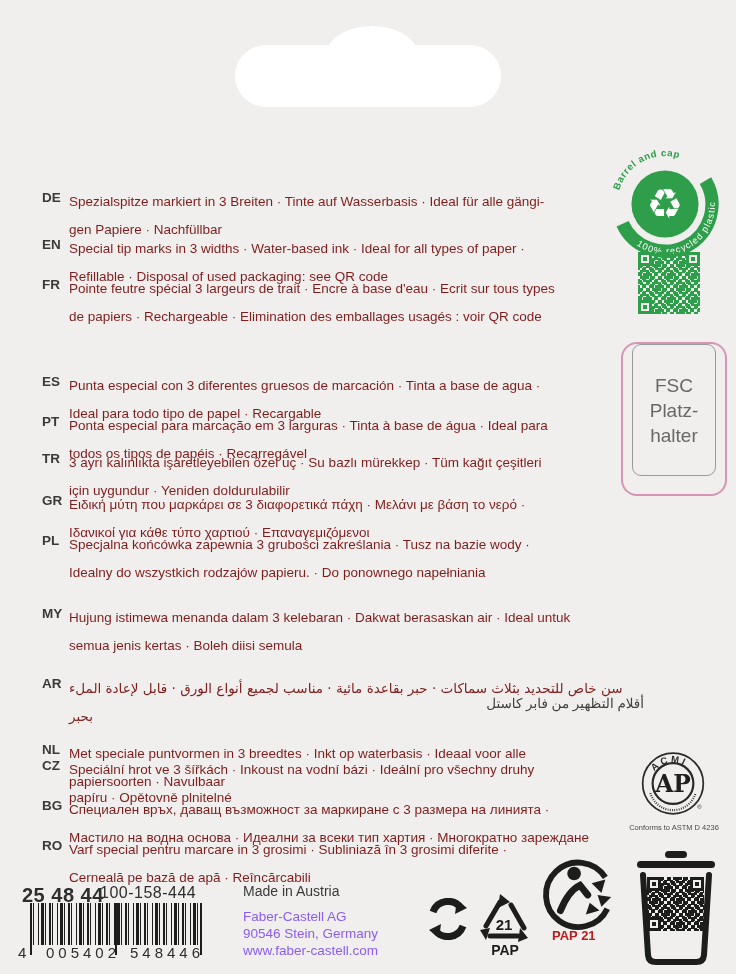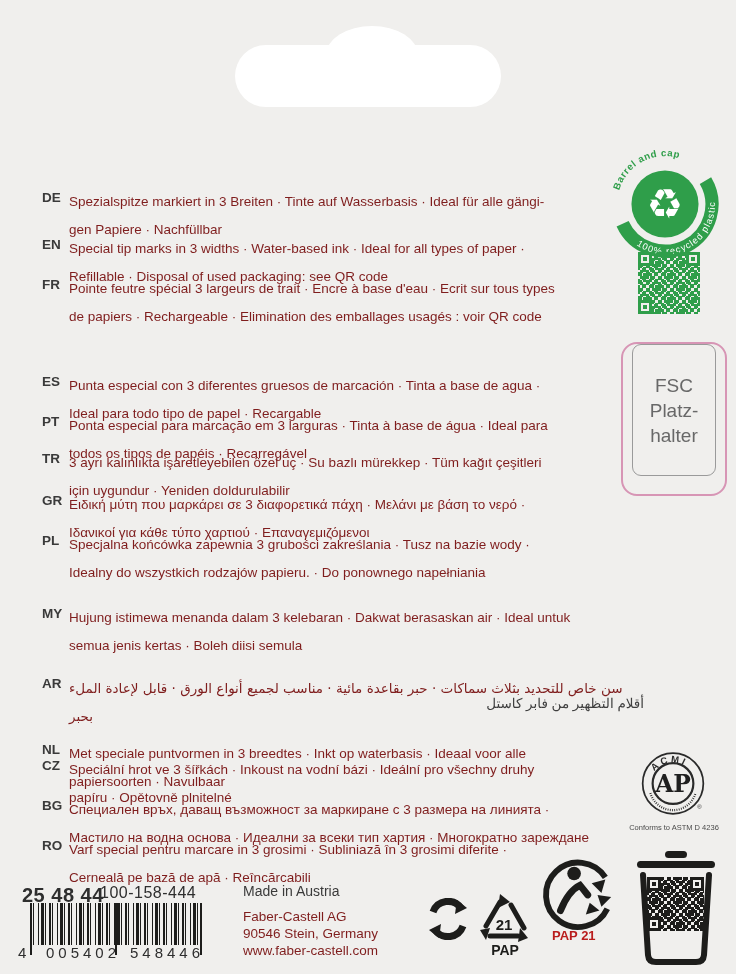--- a/index.html
+++ b/index.html
@@ -46,21 +46,21 @@
       #1d1d1b 3px 4px, transparent 4px 8px,
       #1d1d1b 8px 9px, transparent 9px 11px,
       #1d1d1b 11px 14px, transparent 14px 15px,
       #1d1d1b 15px 16px, transparent 16px 19px);}
   .guard{position:absolute;top:903px;width:2px;height:52px;background:#1d1d1b;}
   .g1{left:30px}.g2{left:115px}.g3{left:200px}
   .ean-d{position:absolute;top:944px;font-size:15px;color:#2e2e2e;}
   .ean-first{left:18px}.ean-g1{left:46px;letter-spacing:4px}.ean-g2{left:130px;letter-spacing:4px}
 
   .made-in{position:absolute;left:243px;top:883px;font-size:14px;color:#3a3a3a;}
-  .addr{position:absolute;left:243px;top:908px;font-size:13.5px;line-height:17px;color:#7f1d1d;white-space:pre-line;}
+  .addr{position:absolute;left:243px;top:908px;font-size:13.5px;line-height:17px;color:#8b5cf6;white-space:pre-line;}
 
   .greendot{position:absolute;left:427px;top:898px;width:42px;height:42px;}
   .tri-pap{position:absolute;left:478px;top:892px;width:54px;height:66px;}
   .tidyman{position:absolute;left:536px;top:854px;width:84px;height:82px;}
   .tidy-label{position:absolute;left:552px;top:928px;font-size:13px;font-weight:bold;color:#b91c1c;}
   .bin{position:absolute;left:630px;top:850px;width:92px;height:118px;}
 </style>
 </head>
 <body>
 

